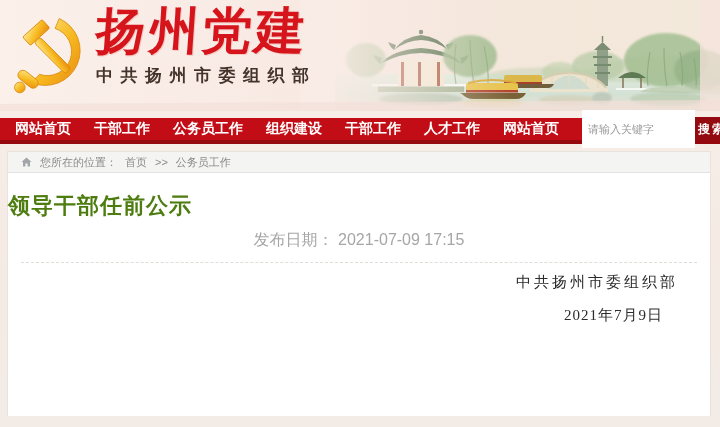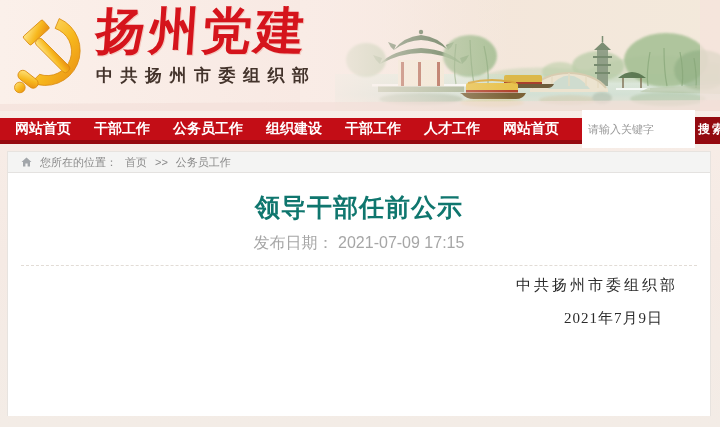--- a/index.html
+++ b/index.html
@@ -55,21 +55,21 @@
     border: 1px solid #e7e3df; border-bottom: none; height: 265px; 
     min-height: 265px;
   }
   .breadcrumb {
     height: 21px; background: #f4f4f3; border-bottom: 1px solid #e4e2e0;
     display: flex; align-items: center; padding-left: 13px;
     font-size: 11px; color: #8a8a8a; gap: 8px;
   }
   .crumb-link { color: #8a8a8a; cursor: pointer; }
   .article-title {
-    text-align: center; color: #0f766e; font-size: 25px; font-weight: bold;
+    text-align: left; color: #4d7c0f; font-size: 22px; font-weight: bold;
     margin-top: 18px; letter-spacing: 1px;
   }
   .article-meta { text-align: center; color: #a6a6a6; font-size: 16px; margin-top: 9px; }
   .divider { border-bottom: 1px dashed #e2dcd6; margin: 11px 13px 0 13px; }
   .article-body {
     font-family: "Liberation Serif", "DejaVu Serif", serif;
     font-size: 15px; line-height: 25px; color: #2b2b2b;
     text-align: justify; text-indent: 2em; letter-spacing: 0.4px;
     margin: 15px 30px 0 30px;
   }

